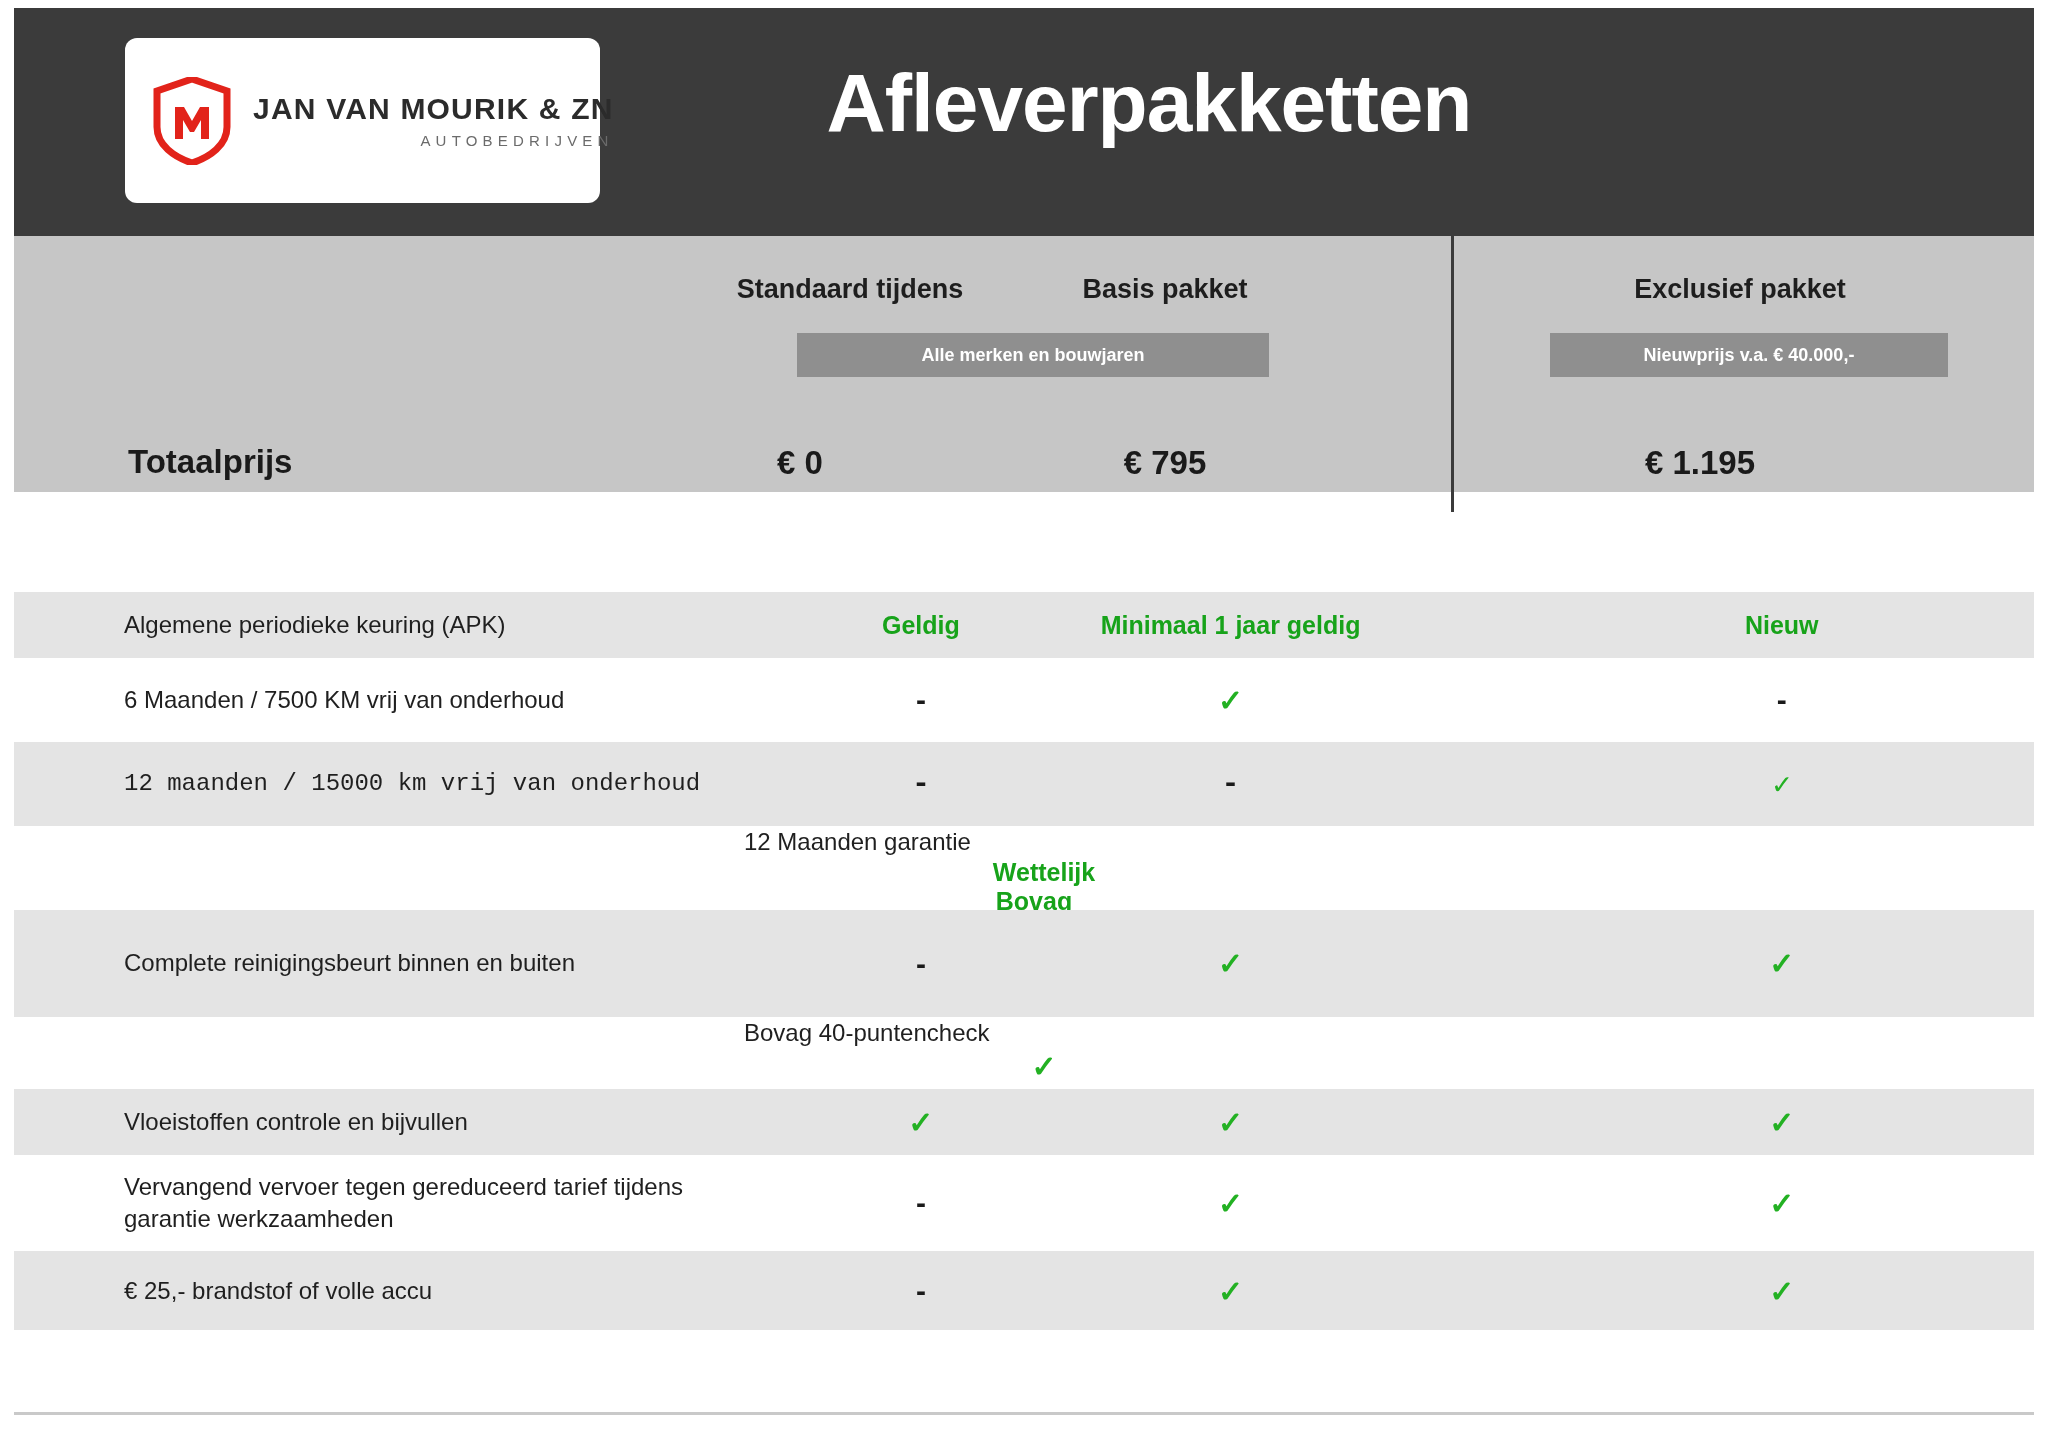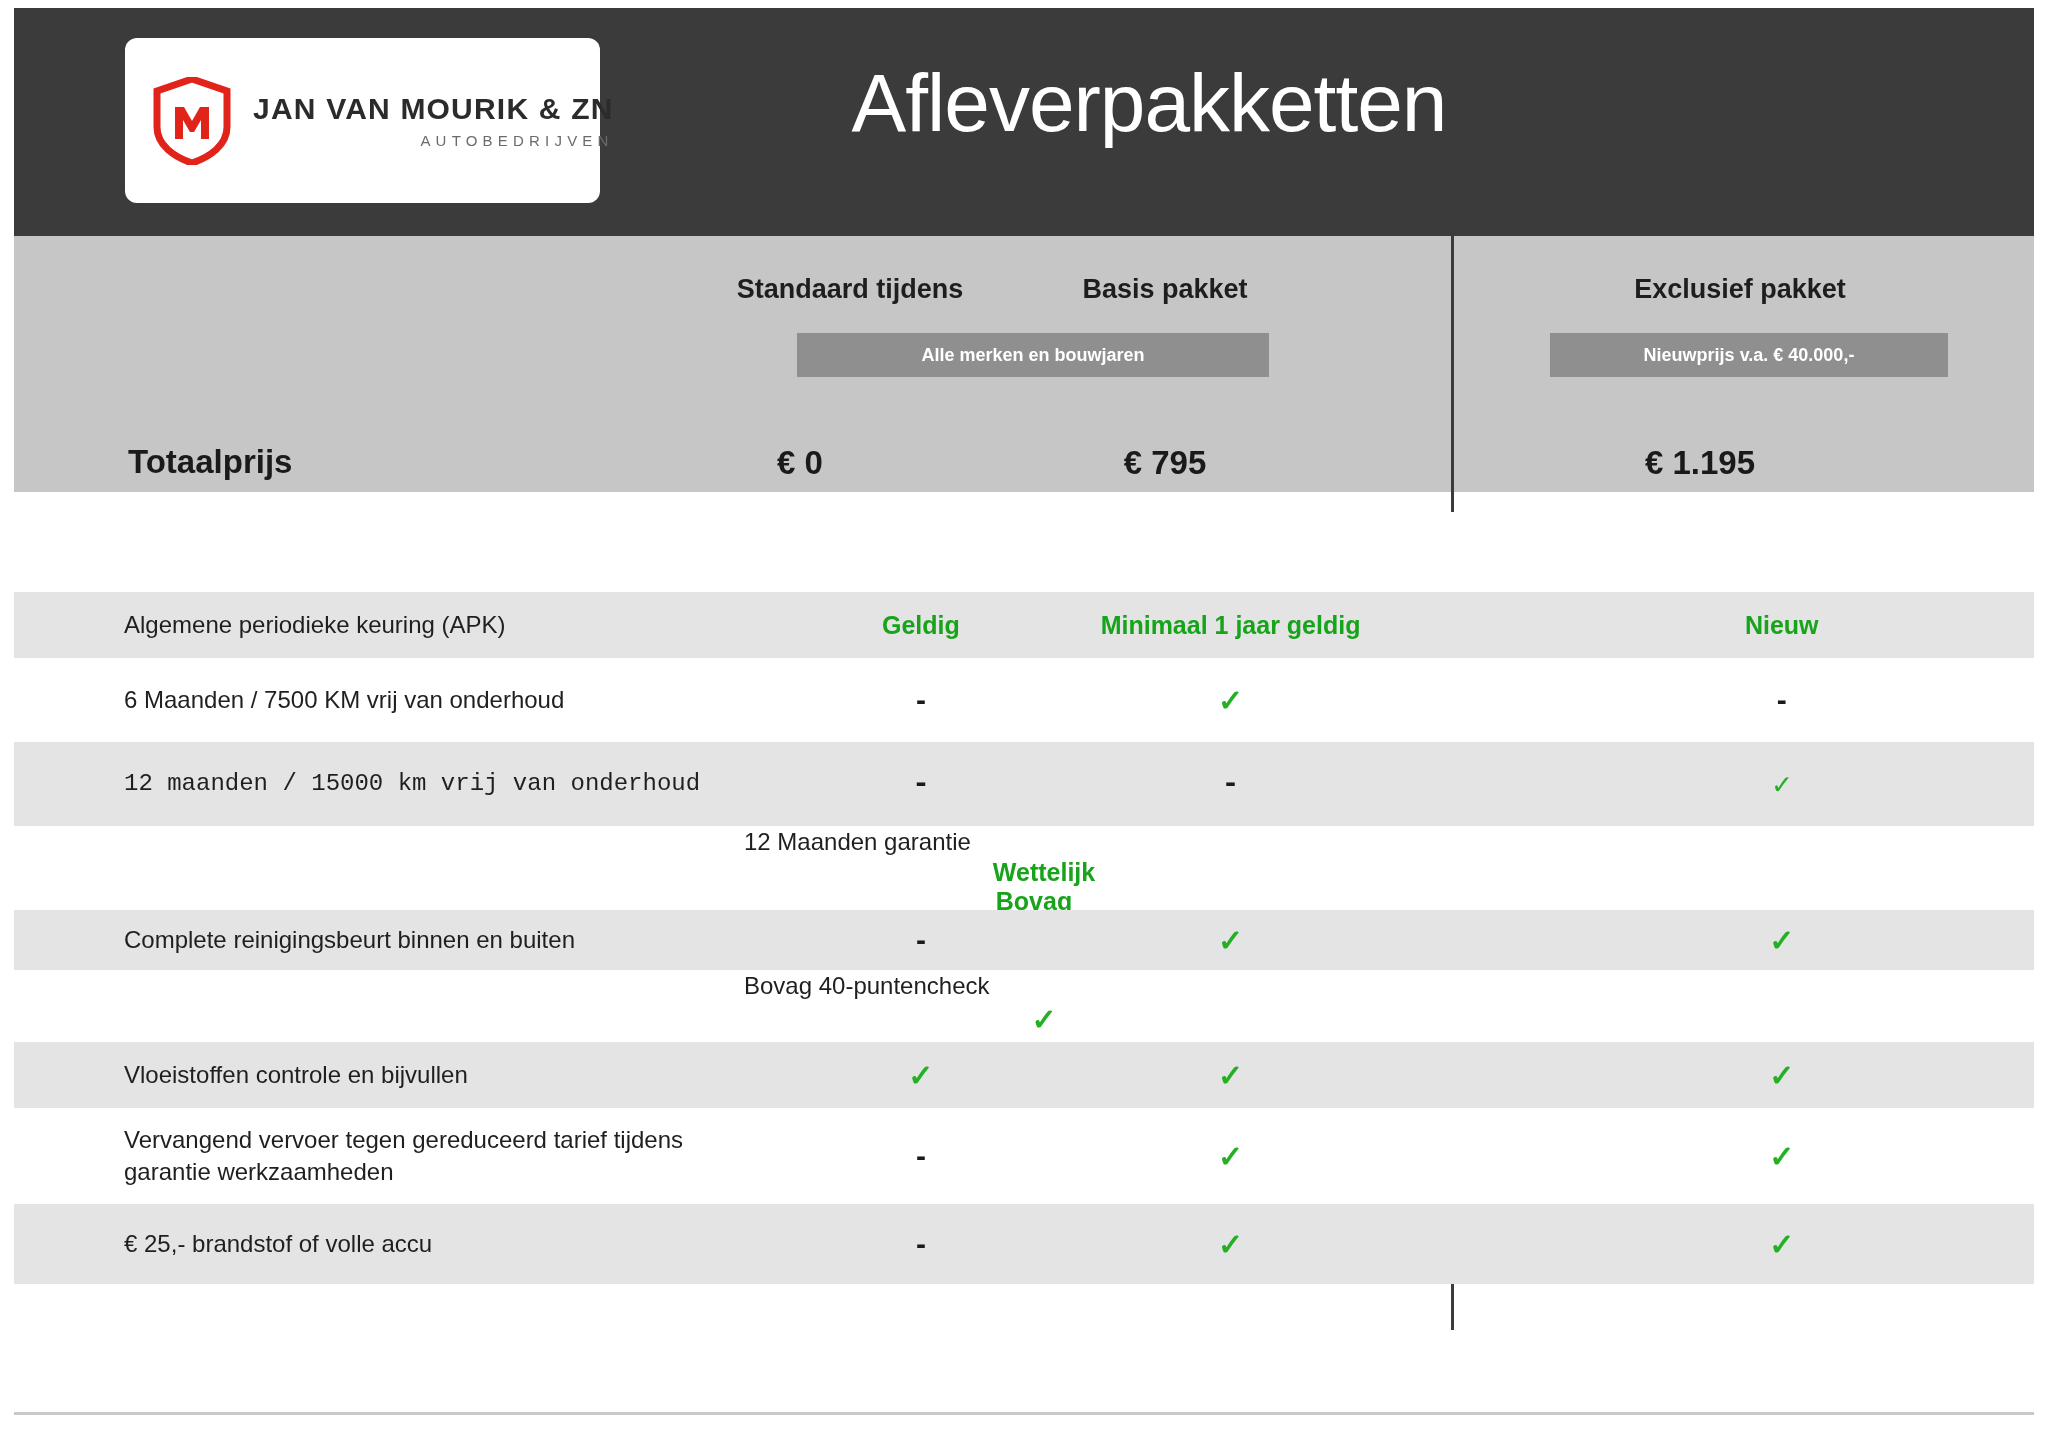--- a/index.html
+++ b/index.html
@@ -61,21 +61,21 @@
     color: #6b6b6b;
     margin-top: 6px;
     white-space: nowrap;
   }
   .header-title {
     position: absolute;
     left: 0; right: 0; top: 48px;
     text-align: center;
     color: #ffffff;
     font-size: 82px;
-    font-weight: normal;
+    font-weight: bold;
     letter-spacing: -1px;
     padding-left: 250px;
   }
 
   
   .band {
     position: absolute;
     left: 14px; top: 236px;
     width: 2020px; height: 256px;
     background: #c6c6c6;
@@ -239,21 +239,21 @@
         <div class="cell-val col-standaard dash">-</div>
         <div class="cell-val col-basis dash">-</div>
         <div class="cell-val col-exclusief check">✓</div>
       </div>
       <div class="row plain" style="height: 84px; flex-direction: column;">
         <div class="cell-label">12 Maanden  garantie</div>
         <div class="cell-val col-standaard green">Wettelijk</div>
         <div class="cell-val col-basis green">Bovag</div>
         <div class="cell-val col-exclusief green">Bovag</div>
       </div>
-      <div class="row alt" style="height: 60px;">
+      <div class="row alt" style="height: 107px;">
         <div class="cell-label">Complete reinigingsbeurt binnen en buiten</div>
         <div class="cell-val col-standaard dash">-</div>
         <div class="cell-val col-basis check">✓</div>
         <div class="cell-val col-exclusief check">✓</div>
       </div>
       <div class="row plain" style="height: 72px; flex-direction: column;">
         <div class="cell-label">Bovag 40-puntencheck</div>
         <div class="cell-val col-standaard check">✓</div>
         <div class="cell-val col-basis check">✓</div>
         <div class="cell-val col-exclusief check">✓</div>

